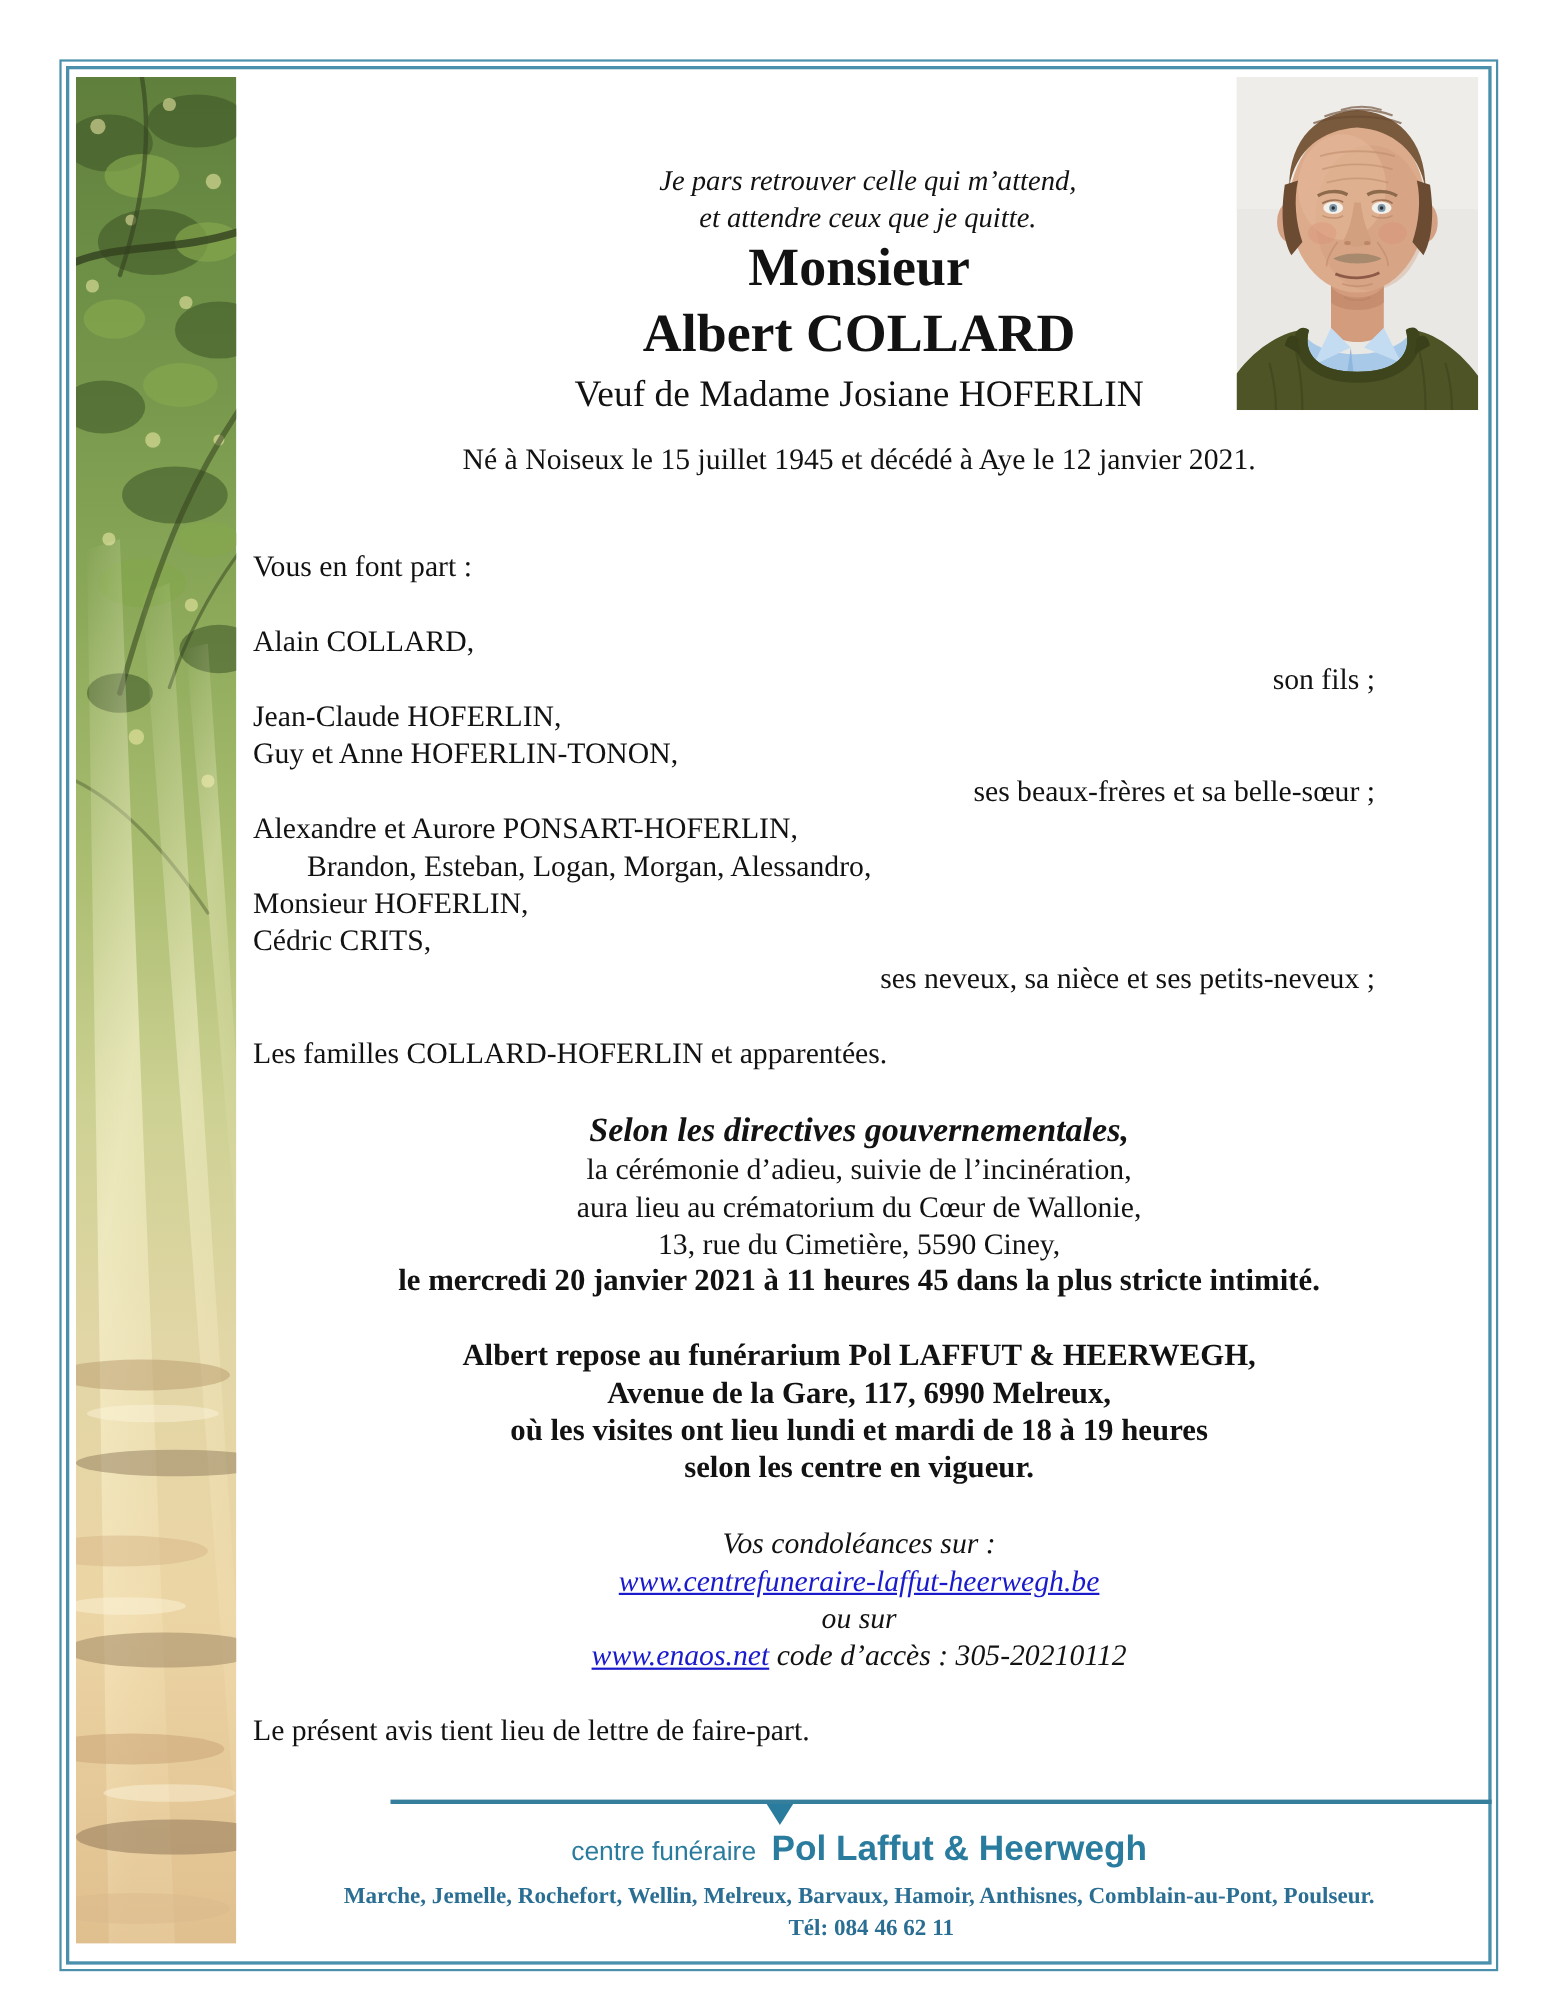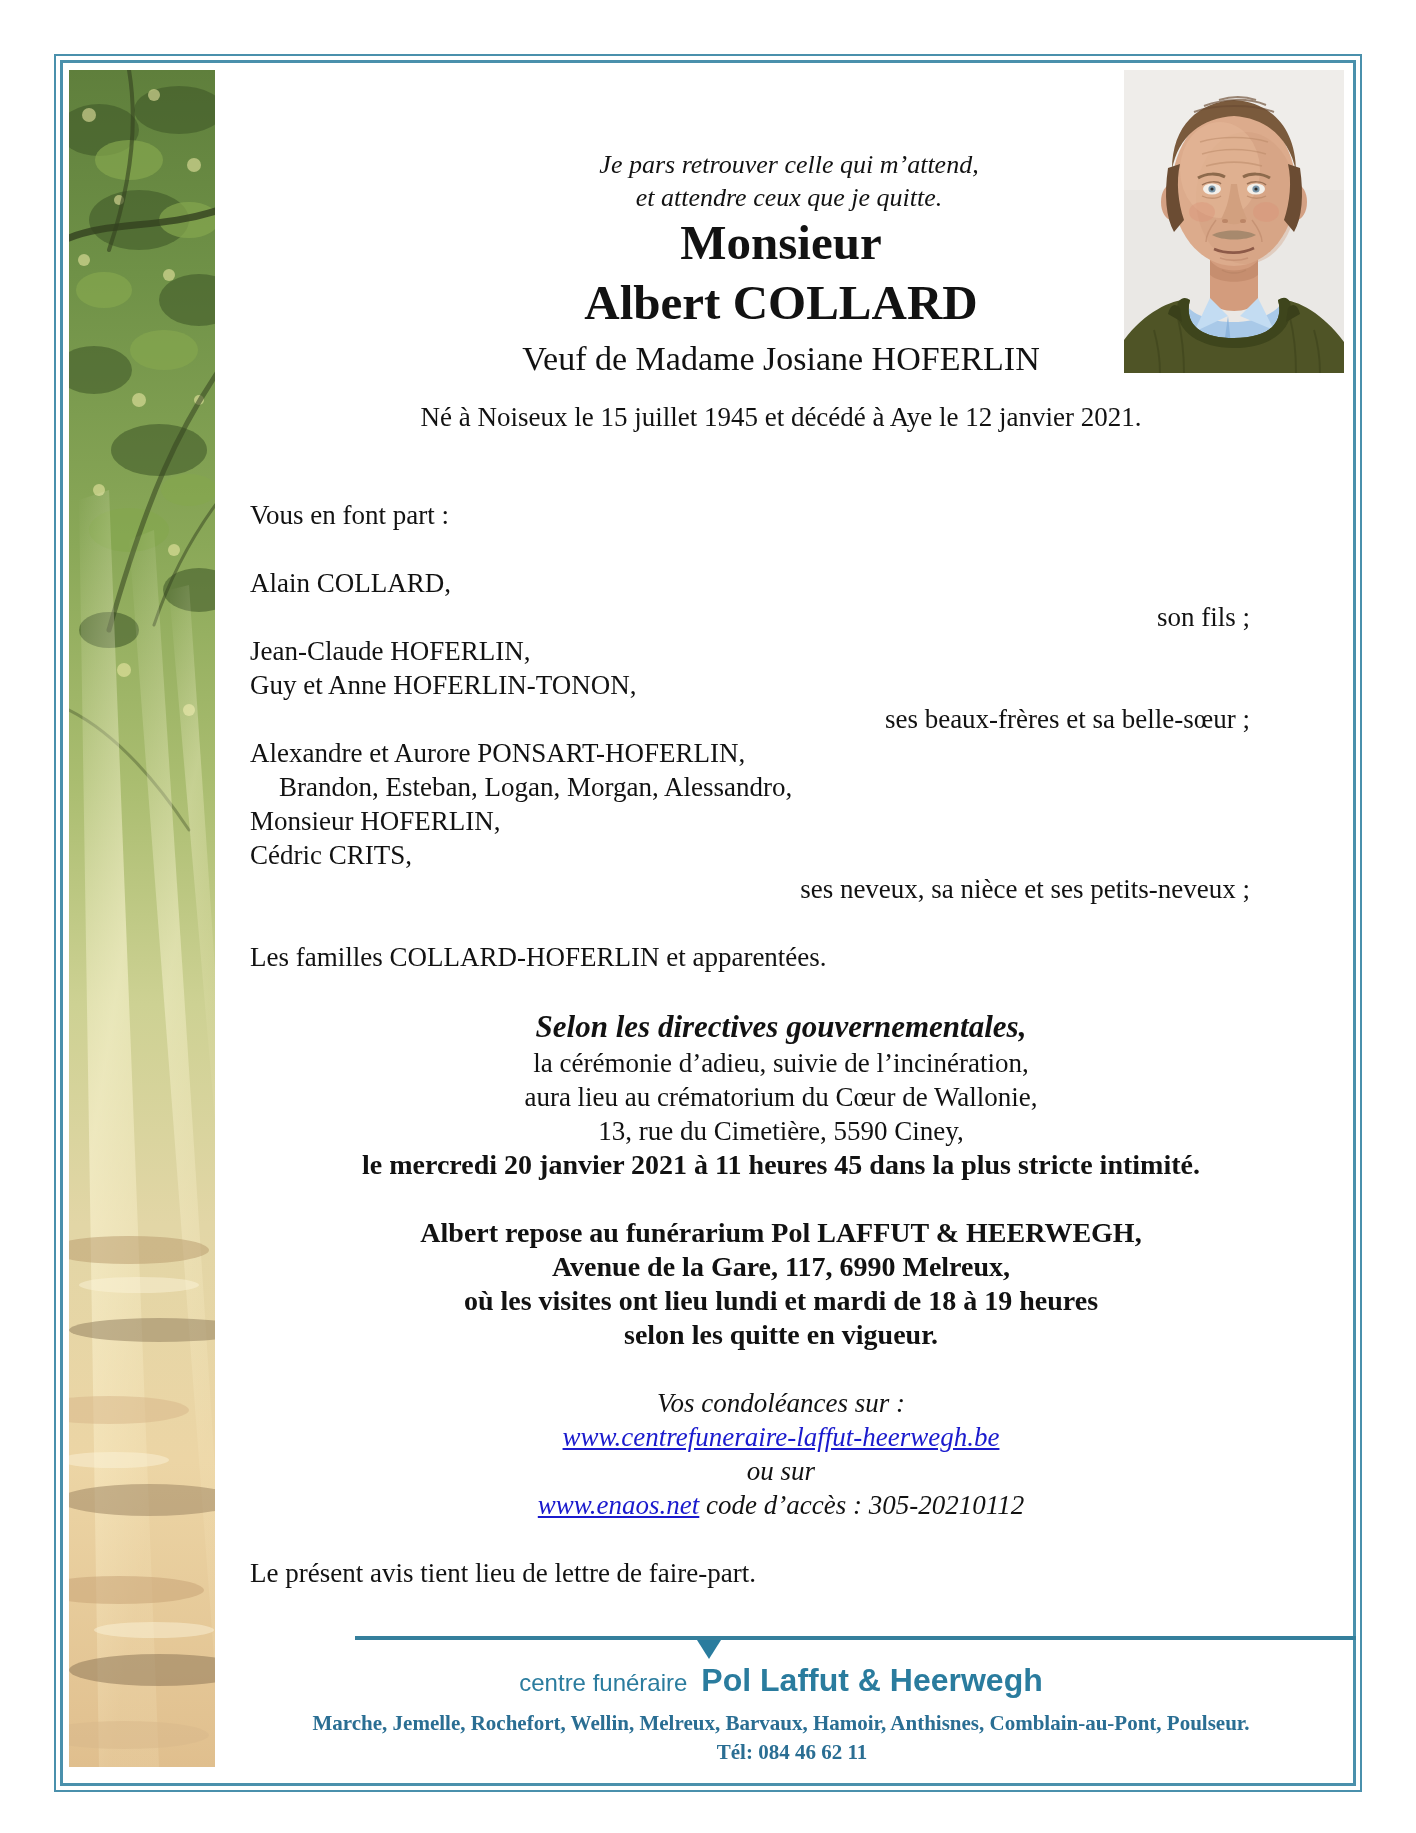--- a/index.html
+++ b/index.html
@@ -15,21 +15,21 @@
   .portrait{position:absolute;left:1124px;top:70px;width:220px;height:303px;overflow:hidden;}
   .portrait svg{display:block;width:100%;height:100%;}
   
   .content{position:absolute;left:215px;top:148px;width:1132px;}
   .quote{font-style:italic;font-size:26px;line-height:33px;text-align:center;padding-left:16px;}
   .title{font-size:49px;font-weight:bold;text-align:center;line-height:58px;}
   .name{font-size:49px;font-weight:bold;text-align:center;line-height:62px;}
   .widower{font-size:34px;text-align:center;line-height:50px;}
   .birth{font-size:27px;text-align:center;margin-top:16px;line-height:34px;}
   .line{font-size:27px;line-height:34px;}
-  .leftpad{padding-left:35px;}
+  .leftpad{padding-left:15px;}
   .indent2{padding-left:64px;}
   .rel{text-align:right;padding-right:97px;}
   .center{text-align:center;}
   .gap{margin-top:34px;}
   .gap2{margin-top:64px;}
   .selon{font-size:31px;font-weight:bold;font-style:italic;line-height:38px;text-align:center;}
   .bold28{font-weight:bold;font-size:28px;}
   .it{font-style:italic;}
   .link{color:#1a1acd;text-decoration:underline;font-style:italic;cursor:pointer;}
   
@@ -246,21 +246,21 @@
 
     <div class="selon gap">Selon les directives gouvernementales,</div>
     <div class="line center">la cérémonie d’adieu, suivie de l’incinération,</div>
     <div class="line center">aura lieu au crématorium du Cœur de Wallonie,</div>
     <div class="line center">13, rue du Cimetière, 5590 Ciney,</div>
     <div class="line center bold28">le mercredi 20 janvier 2021 à 11 heures 45 dans la plus stricte intimité.</div>
 
     <div class="line center bold28 gap">Albert repose au funérarium Pol LAFFUT &amp; HEERWEGH,</div>
     <div class="line center bold28">Avenue de la Gare, 117, 6990 Melreux,</div>
     <div class="line center bold28">où les visites ont lieu lundi et mardi de 18 à 19 heures</div>
-    <div class="line center bold28">selon les quitte en vigueur.</div>
+    <div class="line center bold28">selon les centre en vigueur.</div>
 
     <div class="line center it gap">Vos condoléances sur :</div>
     <div class="line center"><span class="link">www.centrefuneraire-laffut-heerwegh.be</span></div>
     <div class="line center it">ou sur</div>
     <div class="line center"><span class="link">www.enaos.net</span><span class="it"> code d’accès : 305-20210112</span></div>
 
     <div class="line leftpad gap">Le présent avis tient lieu de lettre de faire-part.</div>
   </div>
 
   <div class="divider"></div>

